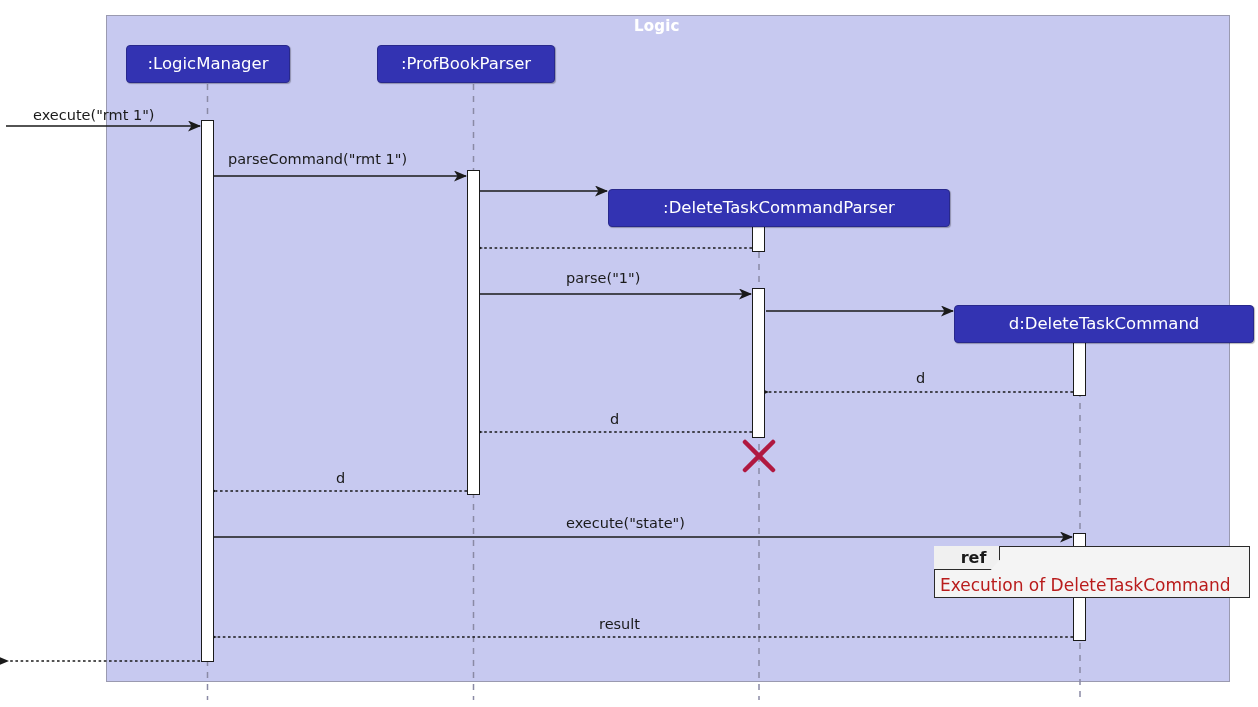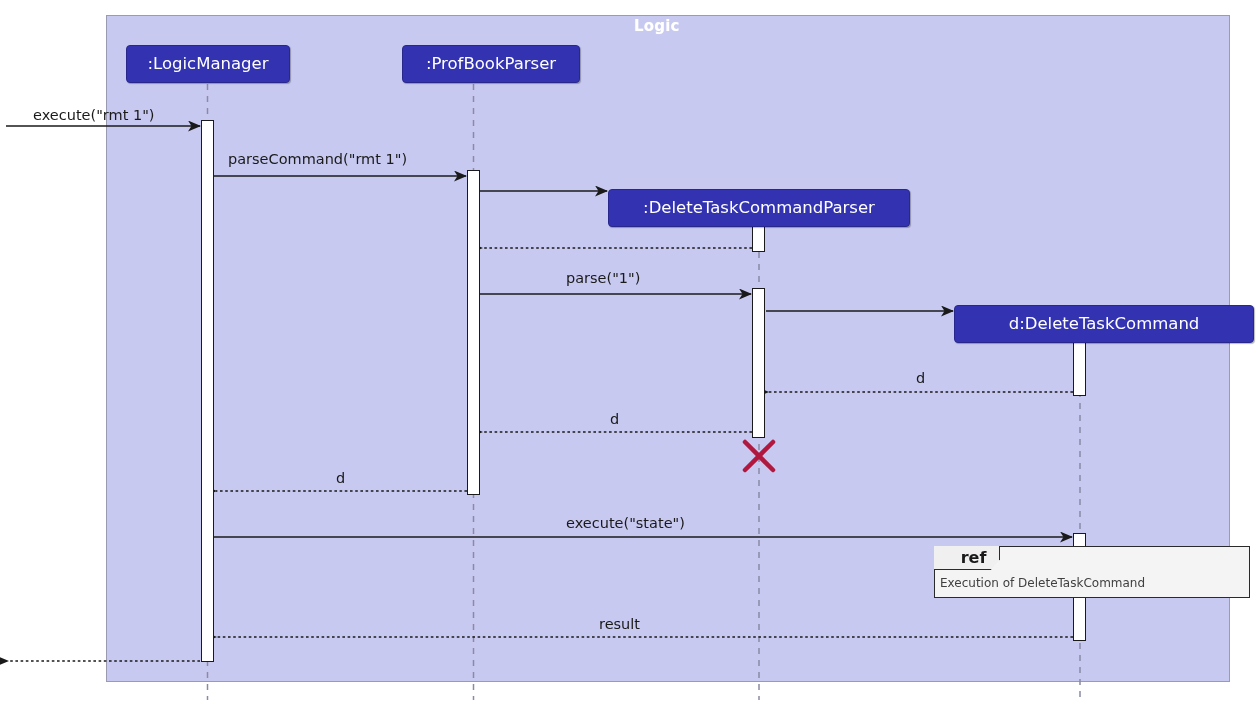--- a/index.html
+++ b/index.html
@@ -89,22 +89,22 @@
     font-weight: bold;
     font-size: 16px;
     color: #1a1a1a;
     display: flex;
     align-items: center;
     padding-left: 14px;
     justify-content: center;
   }
   .ref-body {
     position: absolute;
-    font-size: 12px;
-    color: #404040;
+    font-size: 17px;
+    color: #b91c1c;
     white-space: nowrap;
     line-height: 1;
   }
 </style>
 </head>
 <body>
 
 <div id="canvas">
 
   <div class="frame-box" style="left:106px; top:15px; width:1124px; height:667px;"></div>
@@ -166,24 +166,24 @@
   <div class="activation" style="left:201px; top:120px; width:13px; height:542px;"></div>
   <div class="activation" style="left:467px; top:170px; width:13px; height:325px;"></div>
   <div class="activation" style="left:752px; top:222px; width:13px; height:30px;"></div>
   <div class="activation" style="left:752px; top:288px; width:13px; height:150px;"></div>
   <div class="activation" style="left:1073px; top:338px; width:13px; height:58px;"></div>
   <div class="activation" style="left:1073px; top:533px; width:13px; height:108px;"></div>
 
   <div class="participant" style="left:126px; top:45px; width:164px; height:38px;">
     <span>:LogicManager</span>
   </div>
-  <div class="participant" style="left:402px; top:45px; width:178px; height:38px;">
+  <div class="participant" style="left:377px; top:45px; width:178px; height:38px;">
     <span>:ProfBookParser</span>
   </div>
-  <div class="participant" style="left:608px; top:189px; width:302px; height:38px;">
+  <div class="participant" style="left:608px; top:189px; width:342px; height:38px;">
     <span>:DeleteTaskCommandParser</span>
   </div>
   <div class="participant" style="left:954px; top:305px; width:300px; height:38px;">
     <span>d:DeleteTaskCommand</span>
   </div>
 
   <div class="msg-label" style="left:33px; top:108px;">execute("rmt 1")</div>
   <div class="msg-label" style="left:228px; top:152px;">parseCommand("rmt 1")</div>
   <div class="msg-label" style="left:566px; top:271px;">parse("1")</div>
   <div class="msg-label" style="left:916px; top:371px;">d</div>

